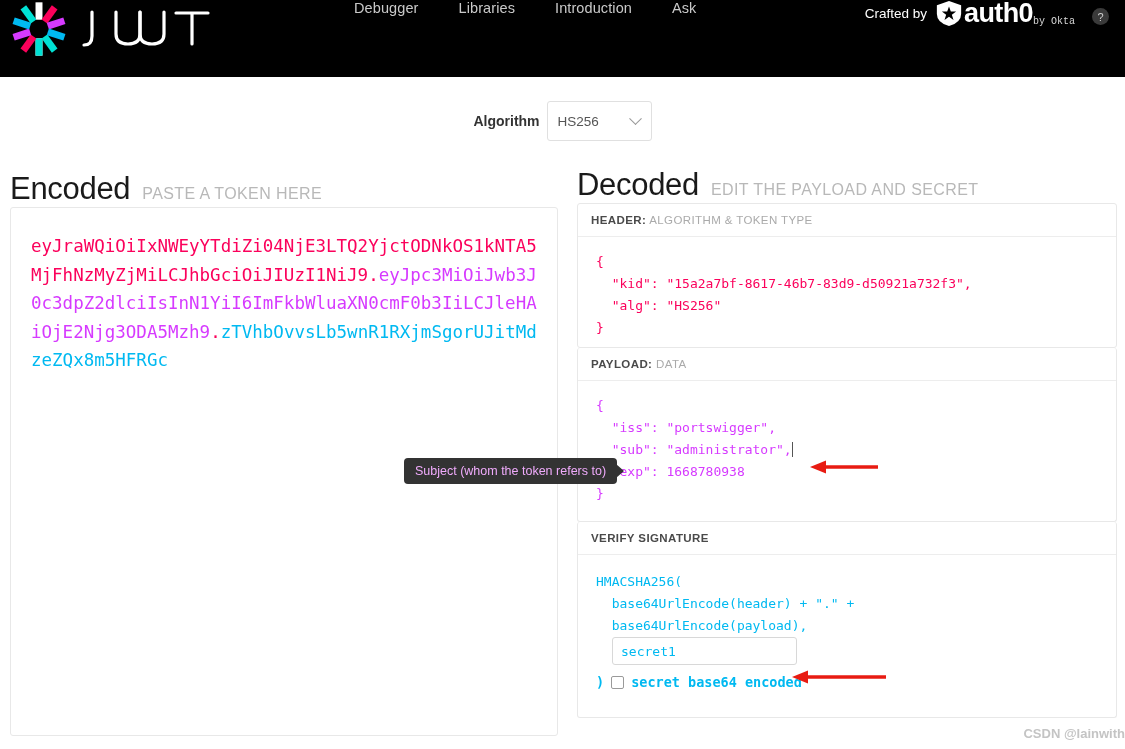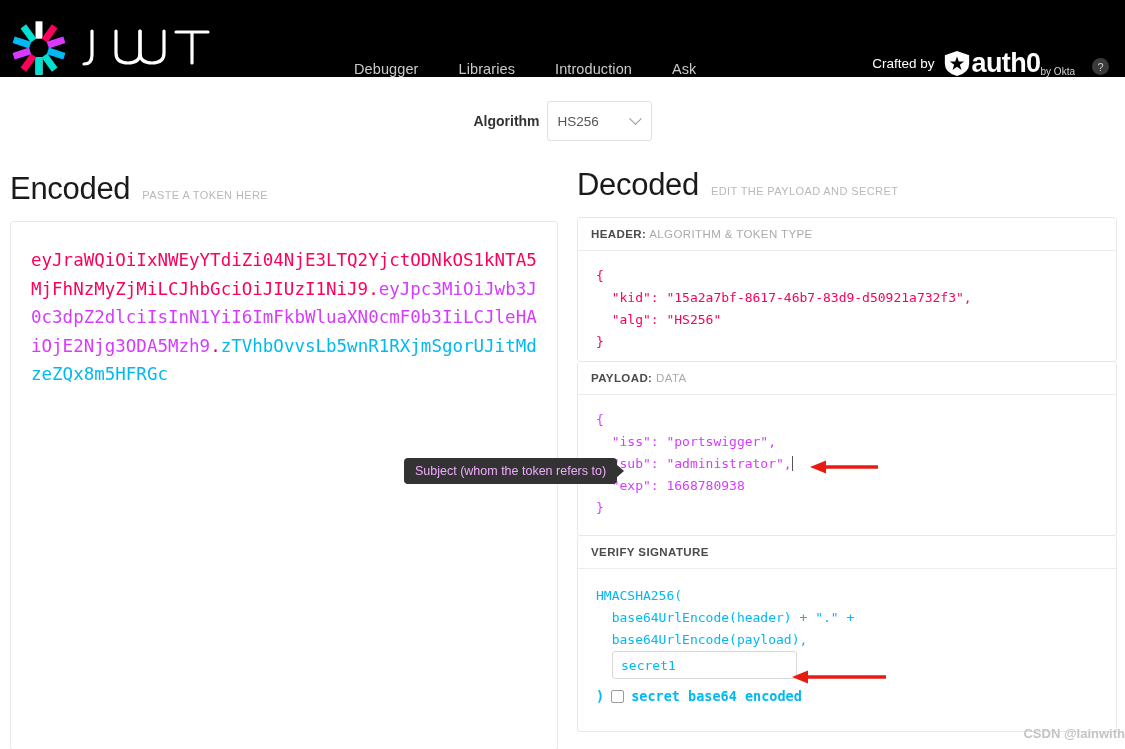--- a/index.html
+++ b/index.html
@@ -11,21 +11,21 @@
     font-family: "Liberation Sans", sans-serif;
     overflow: hidden;
     position: relative;
   }
 
   
   .topbar {
     height: 77px;
     background: #000000;
     display: flex;
-    align-items: flex-end;
+    align-items: flex-start;
     padding: 0 16px 0 10px;
     position: relative;
   }
   .brand {
     display: flex;
     align-items: center;
     gap: 14px;
   }
   .jwt-logo { width: 58px; height: 58px; display: block; }
   .jwt-word { width: 130px; height: 42px; display: block; }
@@ -65,20 +65,21 @@
     font-size: 27px;
     font-weight: bold;
     letter-spacing: -0.6px;
     line-height: 1;
   }
   .by-okta {
     color: #d6d6d6;
     font-size: 10px;
     margin-top: 12px;
     margin-right: 2px;
+    font-family: Liberation Mono, monospace;
   }
   .help-dot {
     width: 17px; height: 17px;
     border-radius: 50%;
     background: #3a3a3a;
     color: #cfcfcf;
     font-size: 11px;
     display: flex; align-items: center; justify-content: center;
     margin-left: 6px;
     margin-top: 6px;
@@ -125,30 +126,29 @@
     display: flex;
     padding: 0 0 0 0;
   }
   .col-left { width: 558px; padding-left: 10px; }
   .col-right { width: 567px; padding-left: 19px; padding-right: 8px; }
 
   .sect-head {
     display: flex;
     align-items: baseline;
     gap: 12px;
-    margin-bottom: 14px;
   }
   .sect-title {
     font-size: 31px;
     font-weight: normal;
     color: #1a1a1a;
     letter-spacing: -0.3px;
   }
   .sect-sub {
-    font-size: 11px;
+    font-size: 16px;
     color: #b8b8b8;
     letter-spacing: 0.4px;
   }
 
   .head-left { margin-top: 26px; }
   .head-right { margin-top: 22px; }
 
   
   .encoded-box {
     border: 1px solid #e8e8e8;

